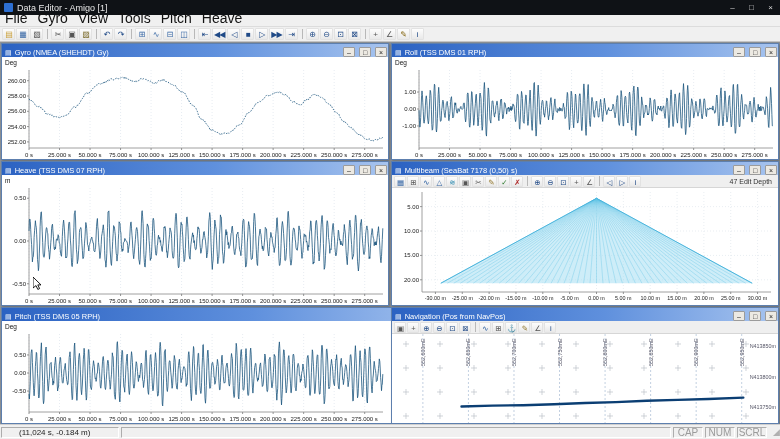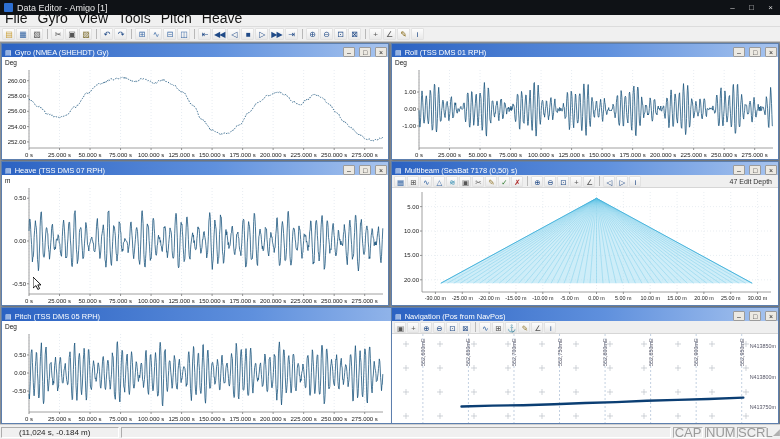--- a/index.html
+++ b/index.html
@@ -38,21 +38,21 @@
   .wtoolbar{position:absolute;left:0;right:0;top:0;height:13px;background:#efefef;border-bottom:1px solid #d6d6d6;display:flex;align-items:center;padding:0 2px;box-sizing:border-box;}
   .plot{position:absolute;left:0;right:0;top:0;bottom:0;}
   .plot.with-tb{top:13px;}
 
   
   .statusbar{position:absolute;left:0;right:0;bottom:0;height:15px;background:#f0f0f0;border-top:1px solid #cfcfcf;display:flex;align-items:center;font-size:8px;color:#222;box-sizing:border-box;}
   .sseg{border:1px solid;border-color:#adadad #fff #fff #adadad;height:11px;line-height:10px;margin:0 1px;padding:0 5px;box-sizing:border-box;white-space:nowrap;}
   .sseg.left{min-width:118px;padding-left:17px;}
   .sseg.fill{flex:1;}
   #status-keys{display:flex;}
-  .skey{border:1px solid;border-color:#adadad #fff #fff #adadad;height:11px;line-height:10px;width:30px;text-align:center;color:#9a9a9a;margin:0 1px;box-sizing:border-box;font-size:13px;}
+  .skey{border:1px solid;border-color:#adadad #fff #fff #adadad;height:11px;line-height:10px;width:30px;text-align:center;color:#9a9a9a;margin:0 1px;box-sizing:border-box;font-size:10px;}
   .grip{width:12px;text-align:right;color:#b0b0b0;font-size:9px;line-height:15px;}
 
   .cursor{position:absolute;left:33px;top:277px;z-index:50;pointer-events:none;}
 </style>
 </head>
 <body>
 
 <div class="app">
 
   <div class="titlebar">

